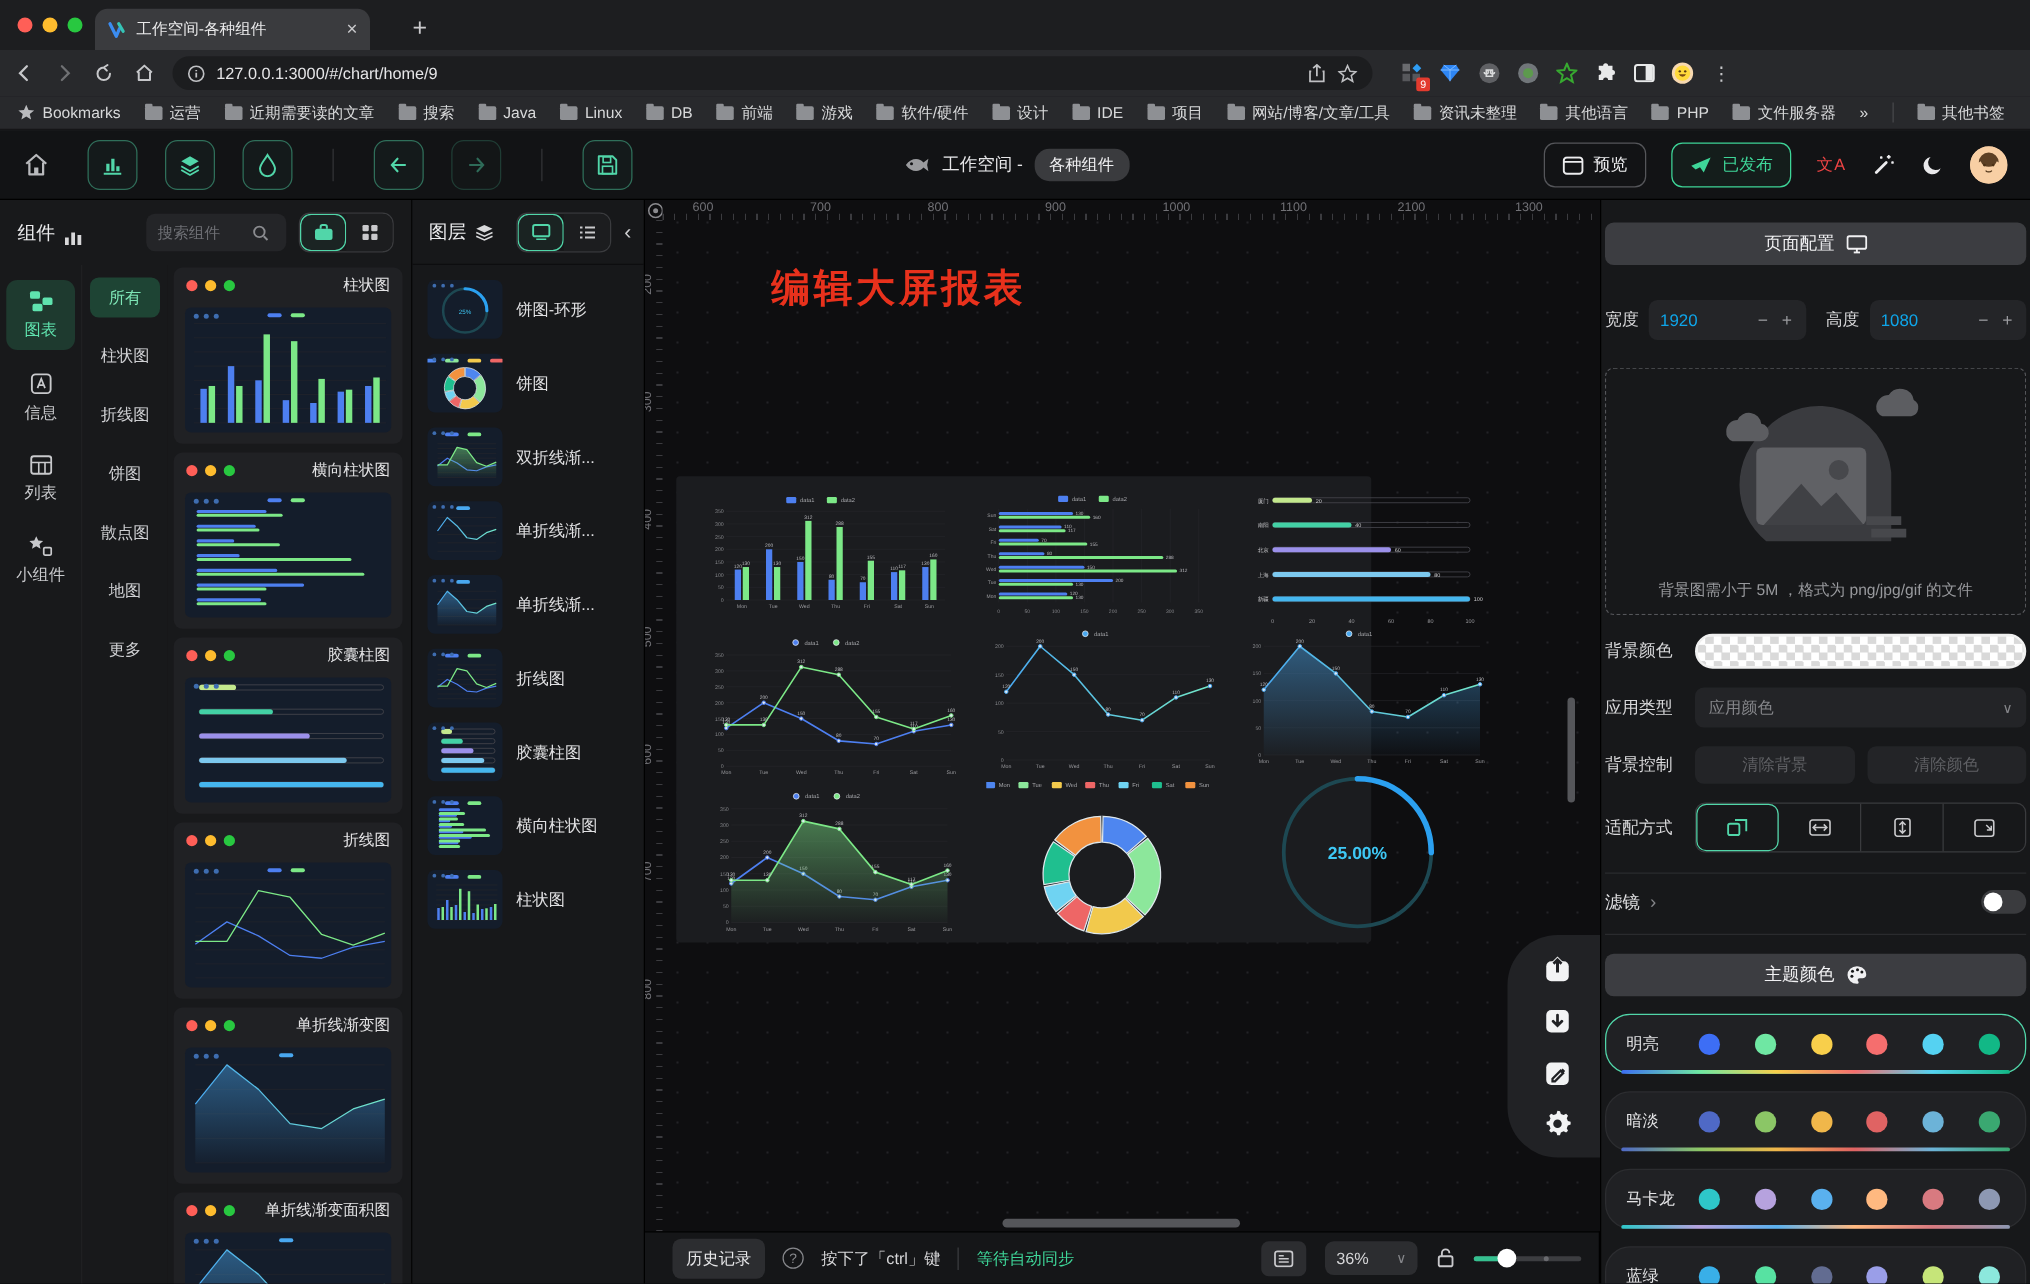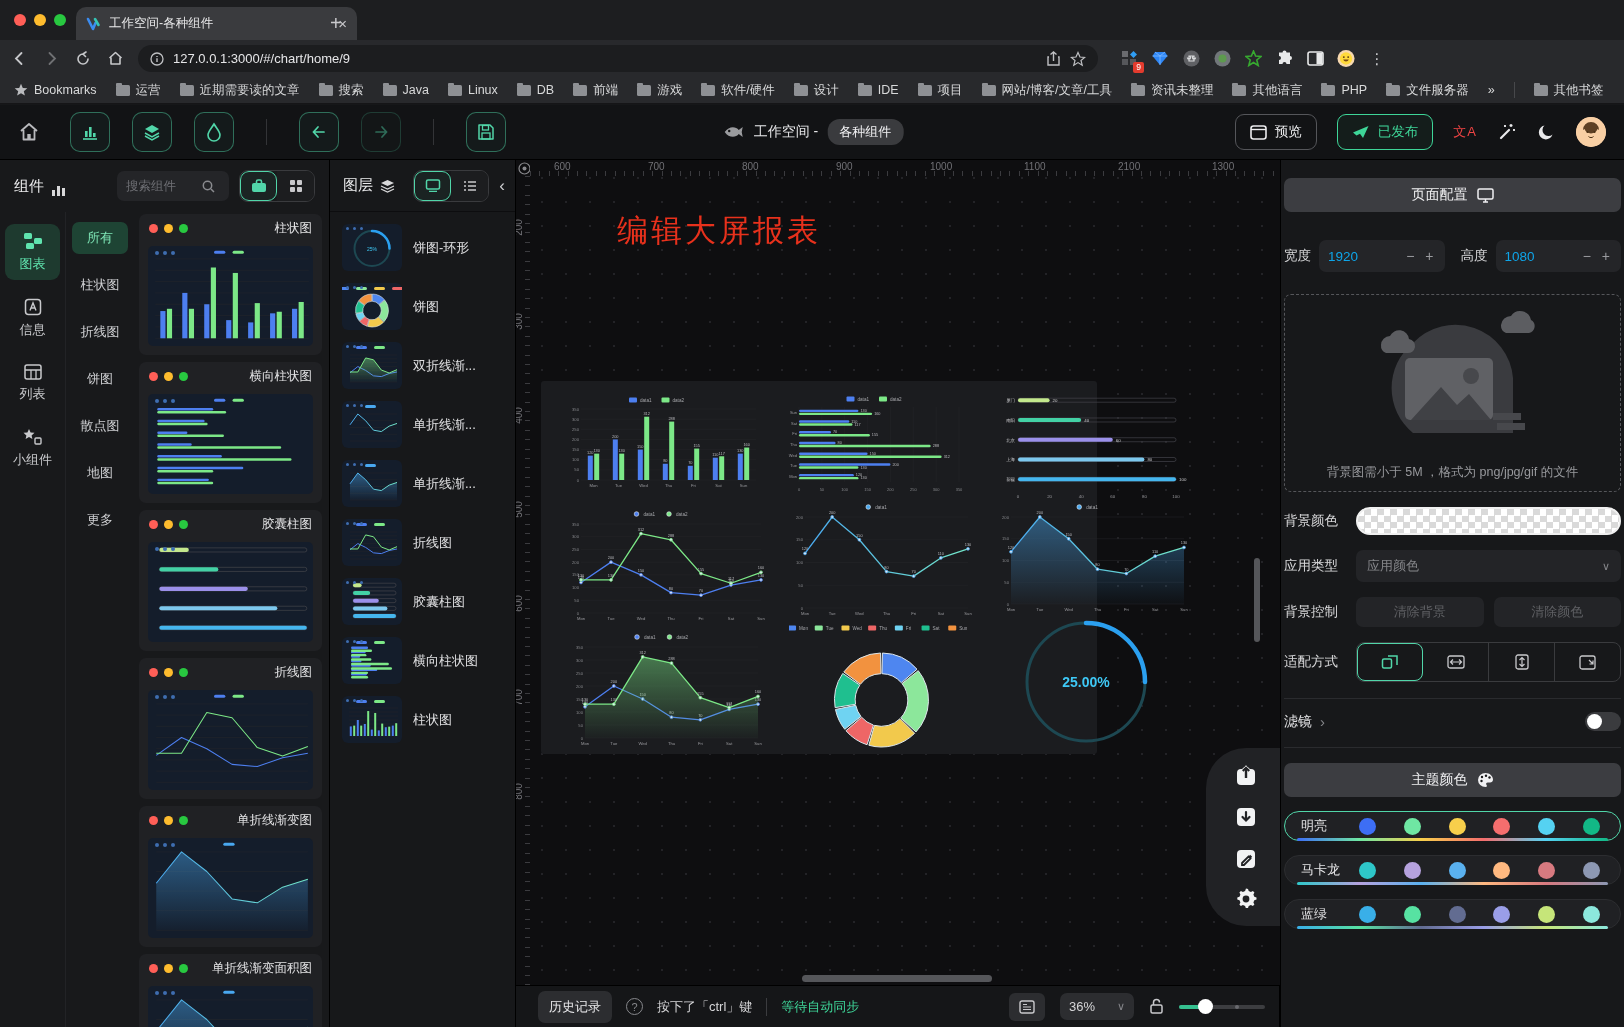--- a/index.html
+++ b/index.html
@@ -2,21 +2,21 @@
 <html><head>
 <meta charset="utf-8">
 <style>
 *{box-sizing:border-box;margin:0;padding:0}
 html,body{background:#000;font-family:"Liberation Sans","DejaVu Sans",sans-serif}
 .window{position:relative;width:1624px;height:1027px;background:#161719;overflow:hidden;color:#ddd}
 
 .tabstrip{position:absolute;left:0;top:0;width:100%;height:40px;background:#1d1e20}
 .lights{position:absolute;left:14px;top:14px;display:flex;gap:8px}
 .light{width:12px;height:12px;border-radius:50%}
-.tab{position:absolute;left:76px;top:7px;width:281px;height:33px;background:#3a3b3e;border-radius:10px 10px 0 0;display:flex;align-items:center;padding:0 10px;gap:8px}
+.tab{position:absolute;left:76px;top:7px;width:220px;height:33px;background:#3a3b3e;border-radius:10px 10px 0 0;display:flex;align-items:center;padding:0 10px;gap:8px}
 .tab-title{font-size:12.5px;color:#e9e9ea;flex:1;white-space:nowrap;overflow:hidden}
 .tab-close{color:#c9c9cc;font-size:15px;cursor:default}
 .newtab{position:absolute;left:330px;top:10px;color:#c9c9cc;font-size:20px;line-height:26px}
 .urlbar{position:absolute;left:0;top:40px;width:100%;height:37px;background:#28292c;display:flex;align-items:center;padding:0 10px;gap:14px}
 .nav-ic{width:18px;height:18px;color:#c6c7ca;display:flex;align-items:center;justify-content:center}
 .dim{opacity:.45}
 .omnibox{flex:0 0 960px;height:27px;background:#1c1d1f;border-radius:14px;display:flex;align-items:center;padding:0 12px;gap:9px}
 .url-text{font-size:13px;color:#e6e6e8;flex:1}
 .omni-ic{color:#bfc0c3}
 .ext-row{display:flex;align-items:center;gap:13px;margin-left:8px}
@@ -68,21 +68,21 @@
 .collapse{margin-left:2px;color:#cfcfd2;font-size:17px}
 .layer-item{display:flex;align-items:center;gap:11px;margin:12px 10px 0 12px}
 .layer-thumb{width:60px;height:47px;background:#141d2b;border-radius:6px;position:relative;flex:none}
 .layer-label{font-size:13px;color:#e0e0e2;white-space:nowrap}
 
 .canvas{position:absolute;left:516px;top:160px;width:764px;bottom:42px;background:#0e0e10;background-image:radial-gradient(#232327 1px,transparent 1px);background-size:24px 24px;background-position:14px 30px;overflow:hidden}
 .hruler{position:absolute;left:14px;top:0;right:0;height:16px;background:#0e0e10;background-image:repeating-linear-gradient(90deg,#3b3b3f 0 1px,transparent 1px 9.4px);background-size:100% 5px;background-position:0 11px;background-repeat:no-repeat}
 .vruler{position:absolute;left:0;top:16px;bottom:0;width:14px;background:#0e0e10;background-image:repeating-linear-gradient(180deg,#3b3b3f 0 1px,transparent 1px 9.4px);background-size:5px 100%;background-position:9px 0;background-repeat:no-repeat}
 .rnum{position:absolute;font-size:10px;color:#717176}
 .eye{position:absolute;left:2px;top:2px}
-.page-title{position:absolute;left:101px;top:50px;font-size:31px;font-weight:400;letter-spacing:3px}
+.page-title{position:absolute;left:101px;top:50px;font-size:31px;font-weight:700;letter-spacing:3px}
 .dashboard{position:absolute;left:25px;top:221px;width:556px;height:373px;background:#1b1c1f;border-radius:3px}
 .dchart{position:absolute}
 .fabs{position:absolute;right:0;top:588px;width:74px;height:178px;background:#212225;border-radius:40px 0 0 40px;display:flex;flex-direction:column;align-items:center;justify-content:space-evenly;padding-left:6px}
 .vscroll{position:absolute;right:20px;top:398px;width:6px;height:84px;background:#55565a;border-radius:3px}
 .hscroll{position:absolute;left:286px;bottom:3px;width:190px;height:7px;background:#55565a;border-radius:4px}
 .statusbar{position:absolute;left:516px;width:764px;bottom:0;height:42px;background:#151618;border-top:1px solid #000;border-right:1px solid #000;display:flex;align-items:center;padding:0 14px 0 22px;gap:14px;font-size:13px}
 .hist{background:#2c2d30;border-radius:7px;padding:7px 11px;color:#e8e8ea}
 .help{width:17px;height:17px;border:1.4px solid #87888c;border-radius:50%;color:#87888c;font-size:11px;display:flex;align-items:center;justify-content:center}
 .keyhint{color:#d6d6d8}
 .sb-div{width:1px;height:18px;background:#3b3c3f}
@@ -111,21 +111,21 @@
 .select{flex:1;height:32px;background:#232427;border-radius:7px;display:flex;align-items:center;justify-content:space-between;padding:0 11px;font-size:13px;color:#85868a}
 .gbtn{flex:1;height:30px;background:#232427;border-radius:7px;display:flex;align-items:center;justify-content:center;font-size:13px;color:#5f6064}
 .seg{flex:1;display:flex;border:1px solid #3a3b3e;border-radius:8px;overflow:visible}
 .seg-b{flex:1;height:38px;display:flex;align-items:center;justify-content:center;border-right:1px solid #3a3b3e}
 .seg-b:last-child{border-right:0}
 .seg-b.on{outline:1px solid #51d6a9;outline-offset:-1px;border-radius:8px}
 .hr{margin-top:16px;border-top:1px solid #2a2b2e}
 .filter-row{margin-top:13px;display:flex;align-items:center;font-size:14px;color:#e2e2e4;gap:8px}
 .toggle{margin-left:auto;width:36px;height:19px;background:#3a3b3e;border-radius:10px;position:relative}
 .toggle .tknob{position:absolute;left:2px;top:2px;width:15px;height:15px;border-radius:50%;background:#fff}
-.theme-row{position:relative;margin-top:14px;height:30px;background:#202124;border:1px solid #2c2d30;border-radius:20px;display:flex;align-items:center;padding:0 16px;gap:0}
+.theme-row{position:relative;margin-top:14px;height:48px;background:#202124;border:1px solid #2c2d30;border-radius:20px;display:flex;align-items:center;padding:0 16px;gap:0}
 .theme-row.on{border-color:#51d6a9}
 .theme-name{font-size:13px;color:#e4e4e6;width:58px;flex:none}
 .theme-dots{flex:1;display:flex;justify-content:space-between;padding-right:4px}
 .tdot{width:17px;height:17px;border-radius:50%}
 .theme-grad{position:absolute;left:12px;right:12px;bottom:-1px;height:3px;border-radius:2px}
 svg{display:block}
 </style>
 </head>
 <body>
 
@@ -1591,20 +1591,32 @@
             <span class="tdot" style="background: rgb(61, 110, 245);"></span>
             <span class="tdot" style="background: rgb(111, 231, 163);"></span>
             <span class="tdot" style="background: rgb(248, 207, 75);"></span>
             <span class="tdot" style="background: rgb(245, 110, 110);"></span>
             <span class="tdot" style="background: rgb(85, 210, 242);"></span>
             <span class="tdot" style="background: rgb(18, 184, 134);"></span>
           </span>
           <span class="theme-grad" style="background: linear-gradient(90deg, rgb(61, 110, 245), rgb(111, 231, 163), rgb(248, 207, 75), rgb(245, 110, 110), rgb(85, 210, 242), rgb(18, 184, 134));"></span>
         </div>
         <div class="theme-row">
+          <span class="theme-name">暗淡</span>
+          <span class="theme-dots">
+            <span class="tdot" style="background: rgb(79, 105, 198);"></span>
+            <span class="tdot" style="background: rgb(139, 198, 102);"></span>
+            <span class="tdot" style="background: rgb(240, 183, 74);"></span>
+            <span class="tdot" style="background: rgb(224, 99, 99);"></span>
+            <span class="tdot" style="background: rgb(108, 179, 216);"></span>
+            <span class="tdot" style="background: rgb(58, 168, 113);"></span>
+          </span>
+          <span class="theme-grad" style="background: linear-gradient(90deg, rgb(79, 105, 198), rgb(139, 198, 102), rgb(240, 183, 74), rgb(224, 99, 99), rgb(108, 179, 216), rgb(58, 168, 113));"></span>
+        </div>
+        <div class="theme-row">
           <span class="theme-name">马卡龙</span>
           <span class="theme-dots">
             <span class="tdot" style="background: rgb(46, 199, 201);"></span>
             <span class="tdot" style="background: rgb(182, 162, 222);"></span>
             <span class="tdot" style="background: rgb(90, 177, 239);"></span>
             <span class="tdot" style="background: rgb(255, 185, 128);"></span>
             <span class="tdot" style="background: rgb(216, 122, 128);"></span>
             <span class="tdot" style="background: rgb(141, 152, 179);"></span>
           </span>
           <span class="theme-grad" style="background: linear-gradient(90deg, rgb(46, 199, 201), rgb(182, 162, 222), rgb(90, 177, 239), rgb(255, 185, 128), rgb(216, 122, 128), rgb(141, 152, 179));"></span>

